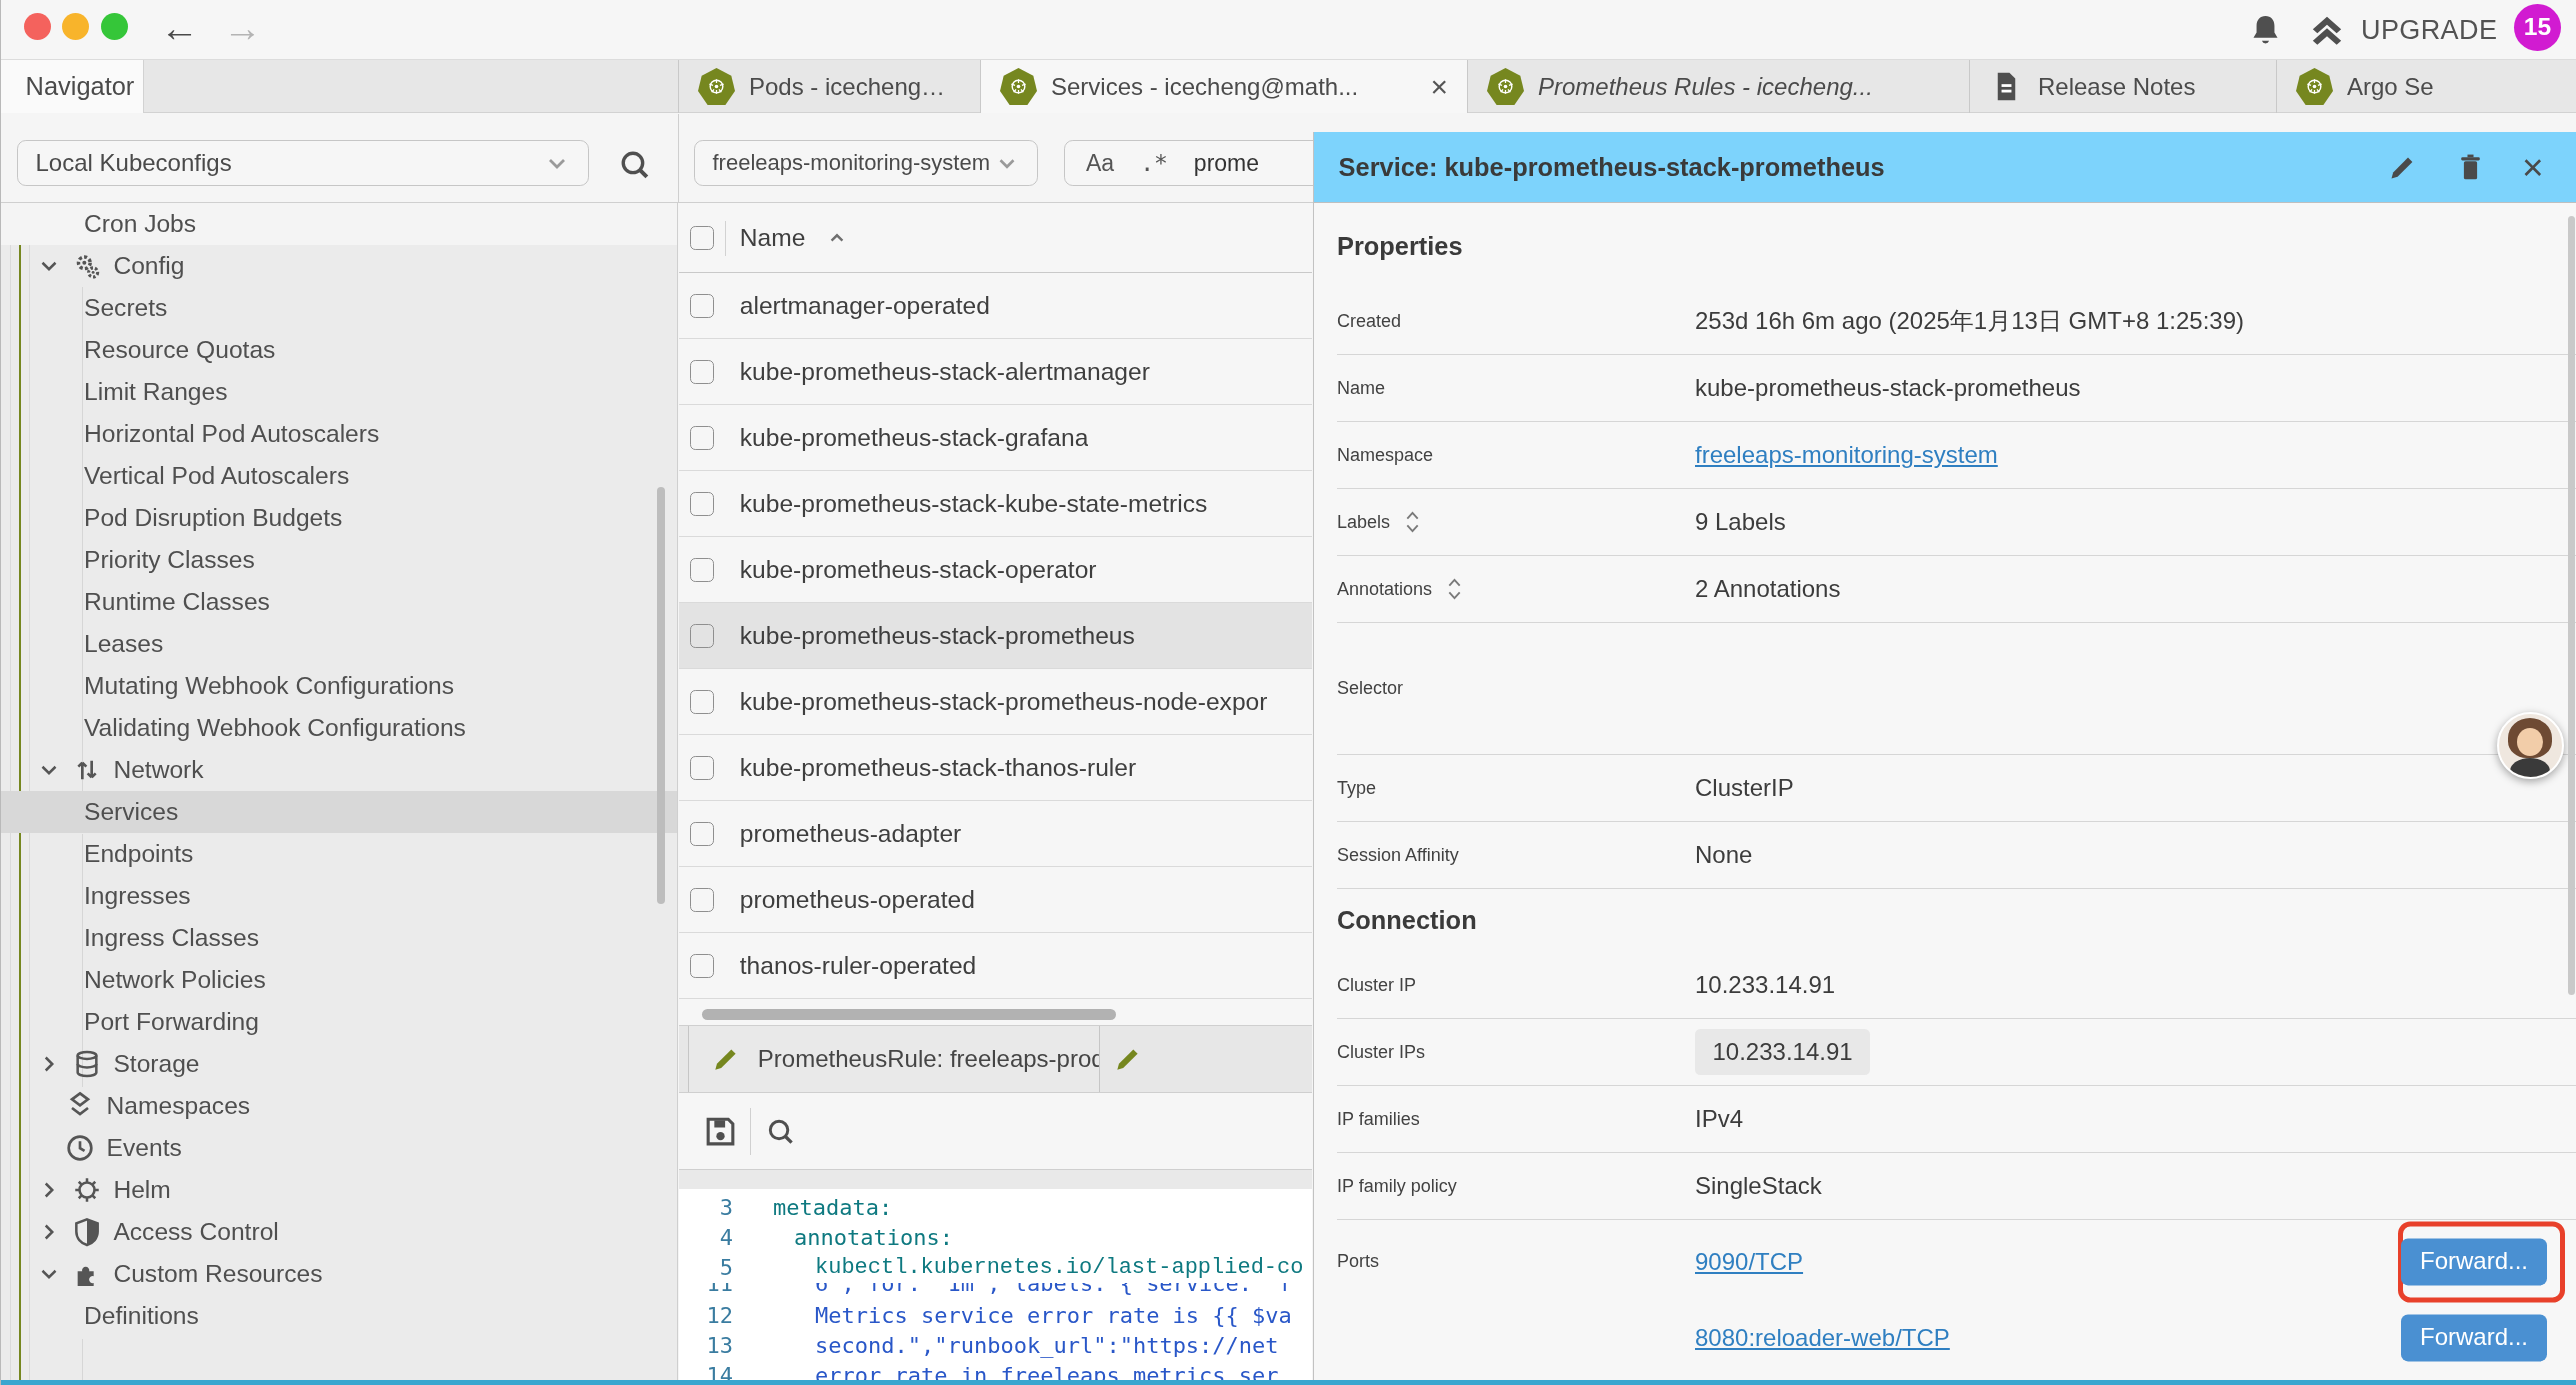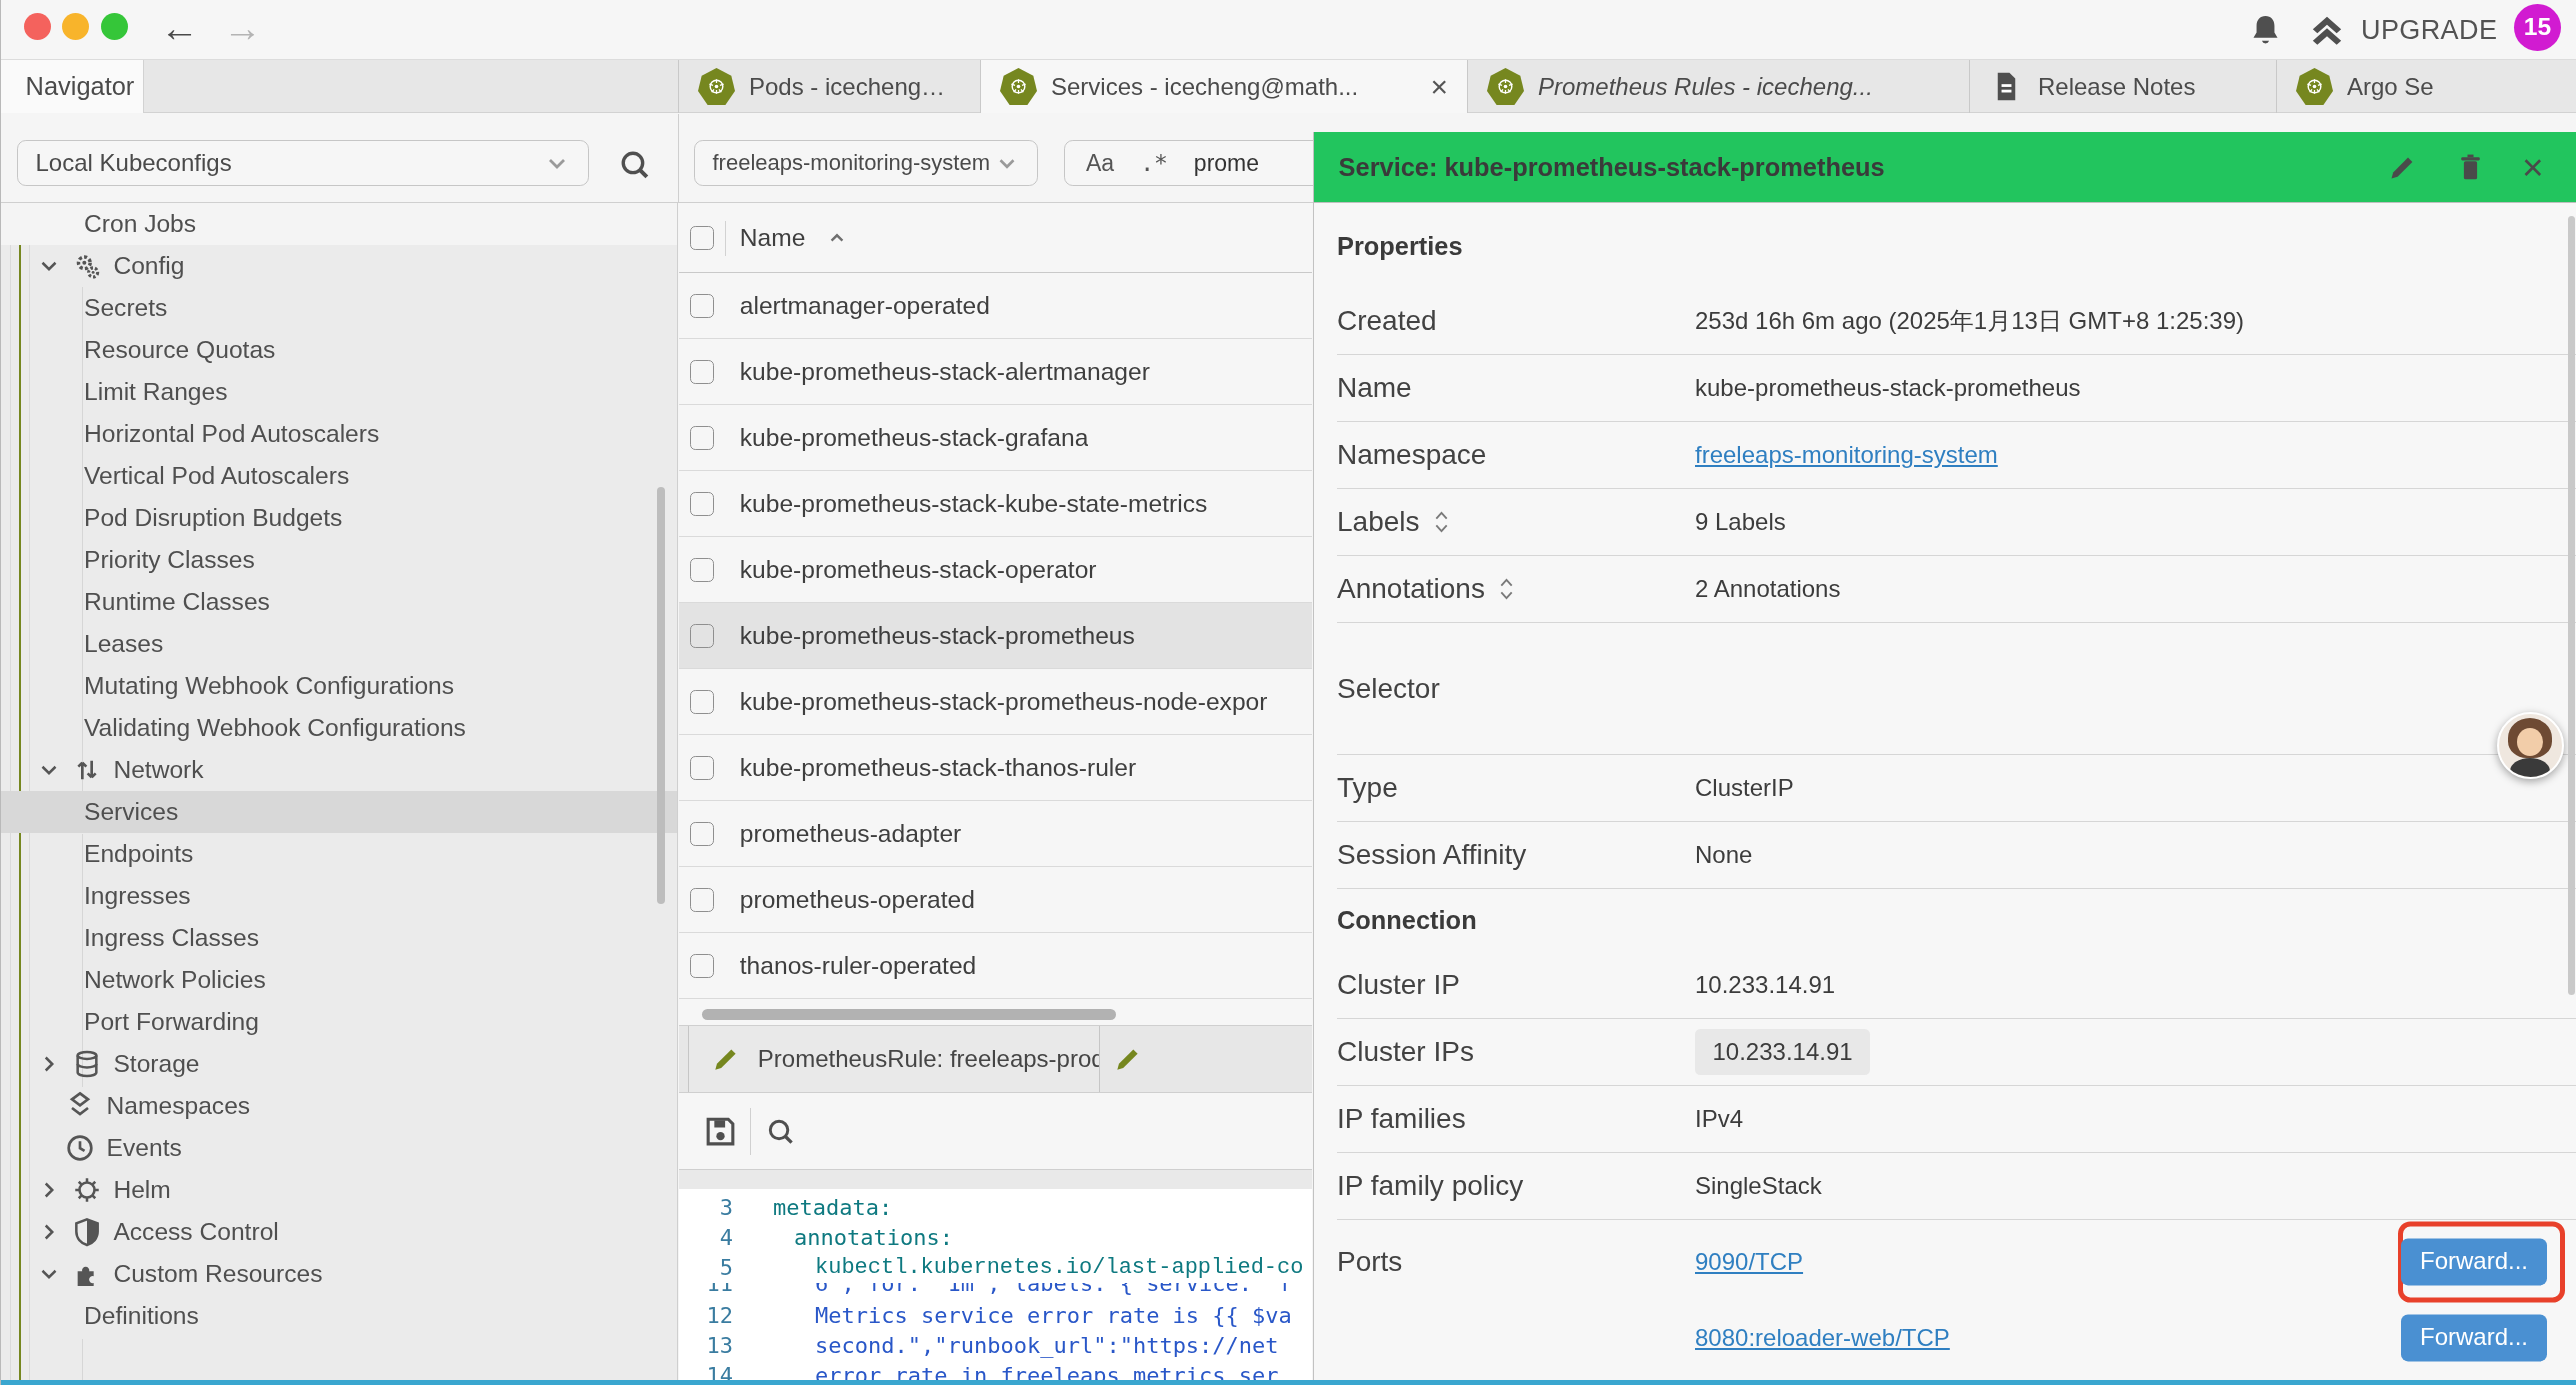--- a/index.html
+++ b/index.html
@@ -98,30 +98,30 @@
 .eline.clipped{height:17.5px;overflow:hidden;align-items:flex-start}
 .eline.clipped .clipwrap{display:flex;transform:translateY(-12.3px)}
 .lnum{width:54px;text-align:right;color:#3a7ca0;flex:none}
 .ecode{white-space:pre}
 .seg-key{color:#0e7980}
 .seg-value{color:#2957c8}
 .seg-link{color:#2957c8;}
 
 
 .detail{position:absolute;left:1312px;top:132px;width:1264px;height:1250px;background:#f7f7f7;border-left:0.9px solid #c2c2c2;z-index:5}
-.dheader{height:71px;background:#22c55e;border-bottom:0.9px solid #bfbfbf;display:flex;align-items:center;padding:0 24.6px}
+.dheader{height:71px;background:#7dd3fc;border-bottom:0.9px solid #bfbfbf;display:flex;align-items:center;padding:0 24.6px}
 .dtitle{font-size:25.4px;font-weight:bold;color:#3a3a3a}
 .dicons{margin-left:auto;display:flex;align-items:center;gap:35px;padding-right:8.8px}
 .dicon{width:33px;height:33px}
 .dclose{font-size:37px;color:#4a4a4a;line-height:1}
 .dbody{position:absolute;left:0;top:72px;right:0;bottom:0;padding-left:23px;overflow:hidden}
 .dsection-title{height:84px;display:flex;align-items:center;font-size:25.4px;font-weight:bold;color:#3a3a3a}
 .dsection-title.second{height:63px}
 .drow{display:flex;align-items:center;height:67px;border-bottom:0.9px solid #d6d6d6;padding-right:40px}
-.dlabel{width:358px;flex:none;font-size:28px;color:#424242;display:flex;align-items:center;gap:10.5px}
+.dlabel{width:358px;flex:none;font-size:18px;color:#424242;display:flex;align-items:center;gap:10.5px}
 .dvalue{font-size:24px;color:#3c3c3c;white-space:nowrap}
 .dlink{color:#2f7fc1;text-decoration:underline;font-size:24px}
 .chip{background:#e8e8e8;border-radius:5.3px;padding:8.8px 17.5px;font-size:24px;color:#3c3c3c;width:fit-content;white-space:nowrap}
 .drow.chips-row{height:132px;align-items:center}
 .chipcol{display:flex;flex-direction:column;gap:12.3px}
 .sort-ud{width:23px;height:26px}
 .ports-block{border-bottom:none}
 .portline{position:relative;height:83px;display:flex;align-items:center;padding-right:40px}
 .portline.second{height:69px}
 .fwd-btn{position:absolute;right:30px;top:50%;transform:translateY(-50%);background:#4a90d2;color:#fff;

